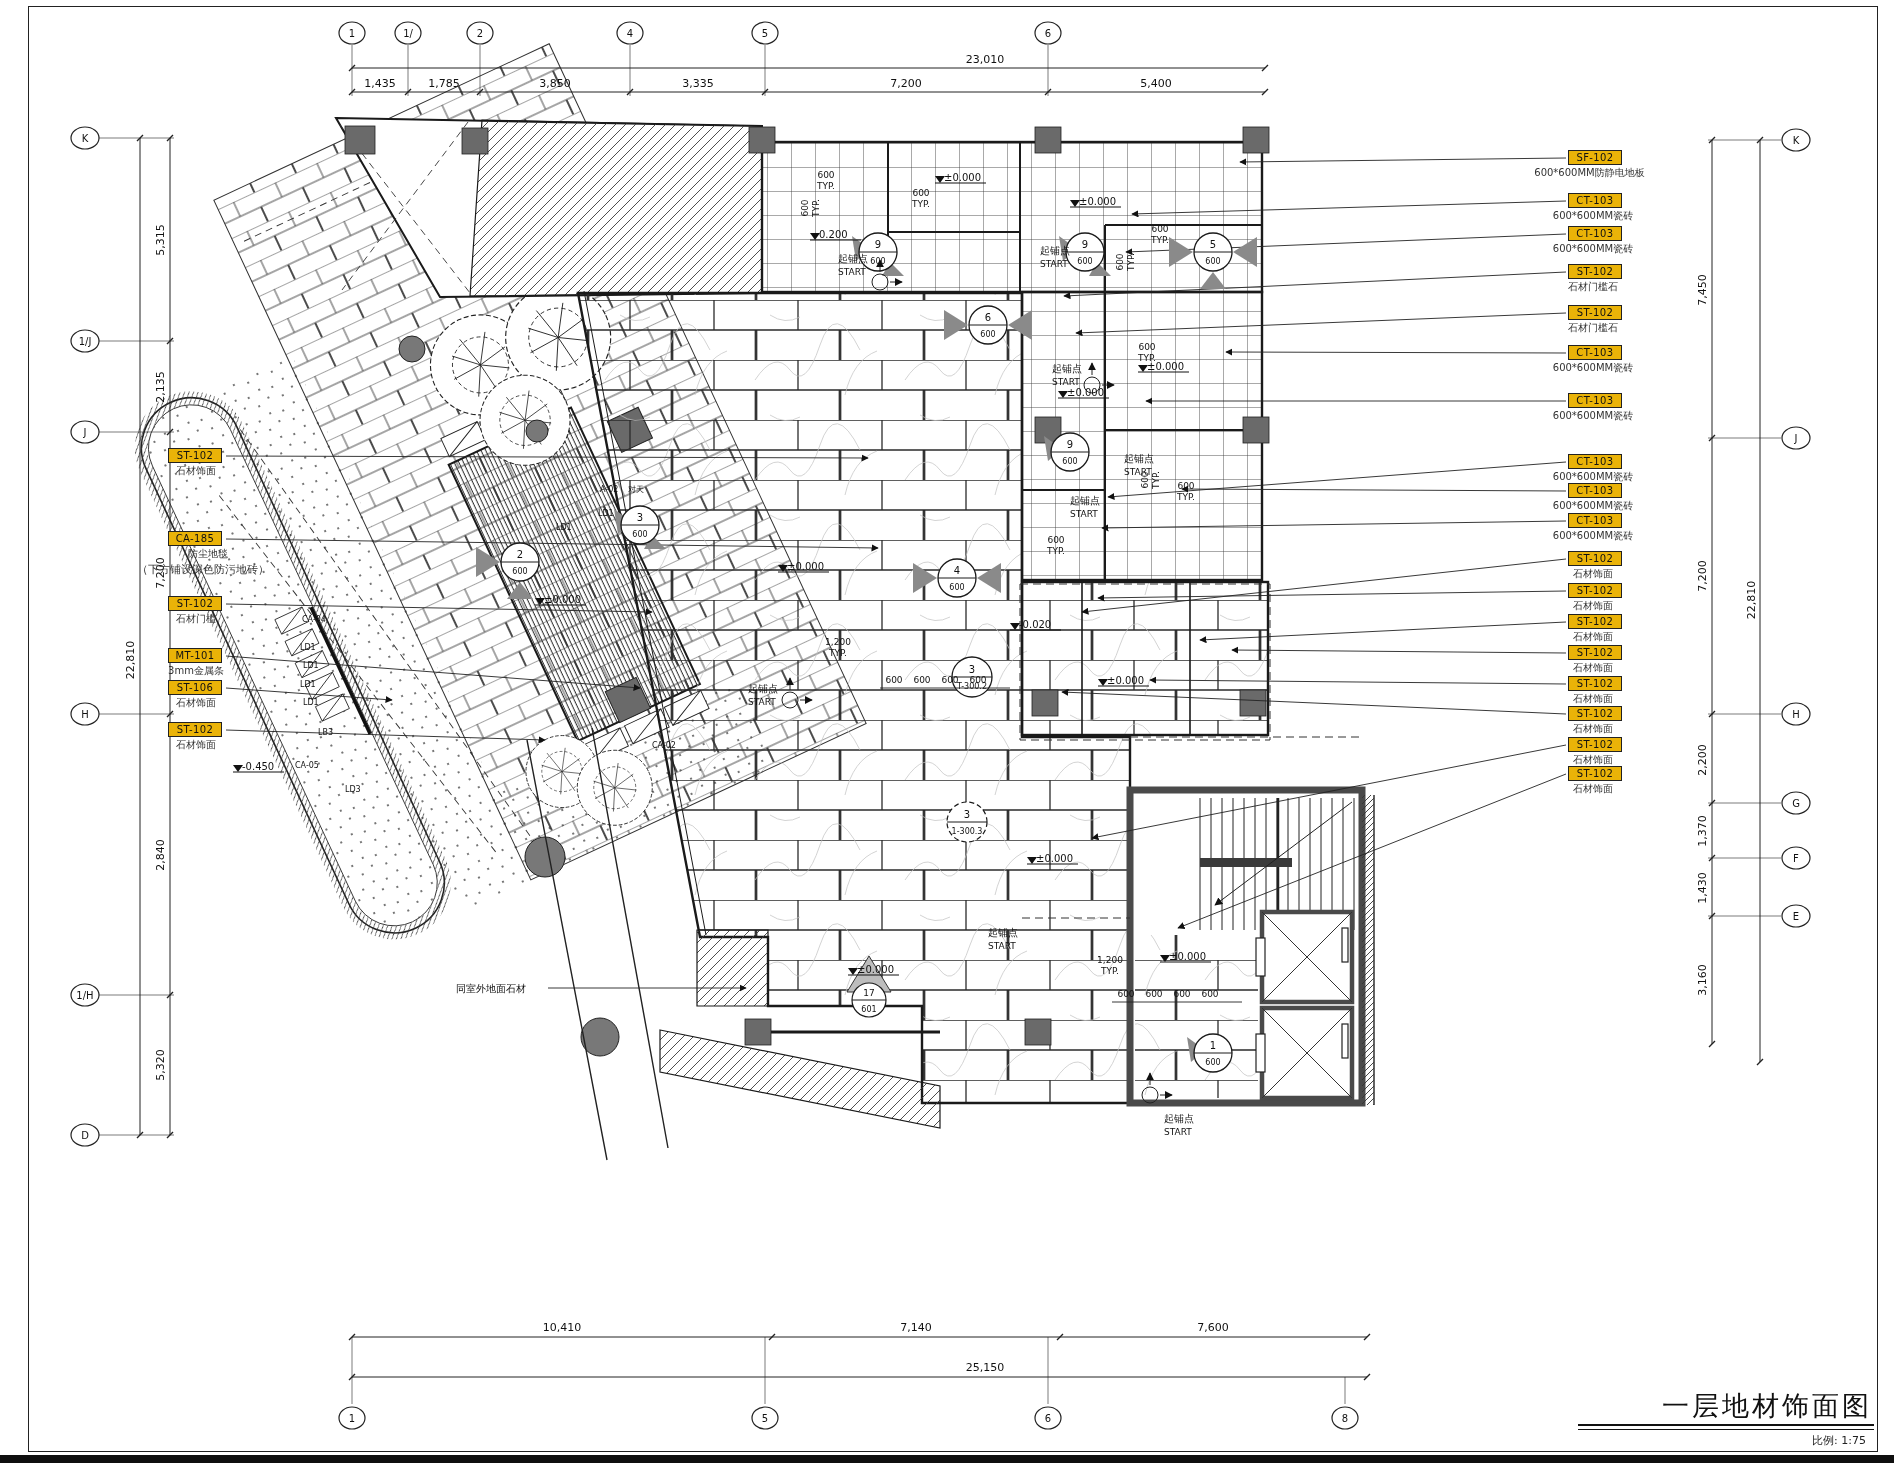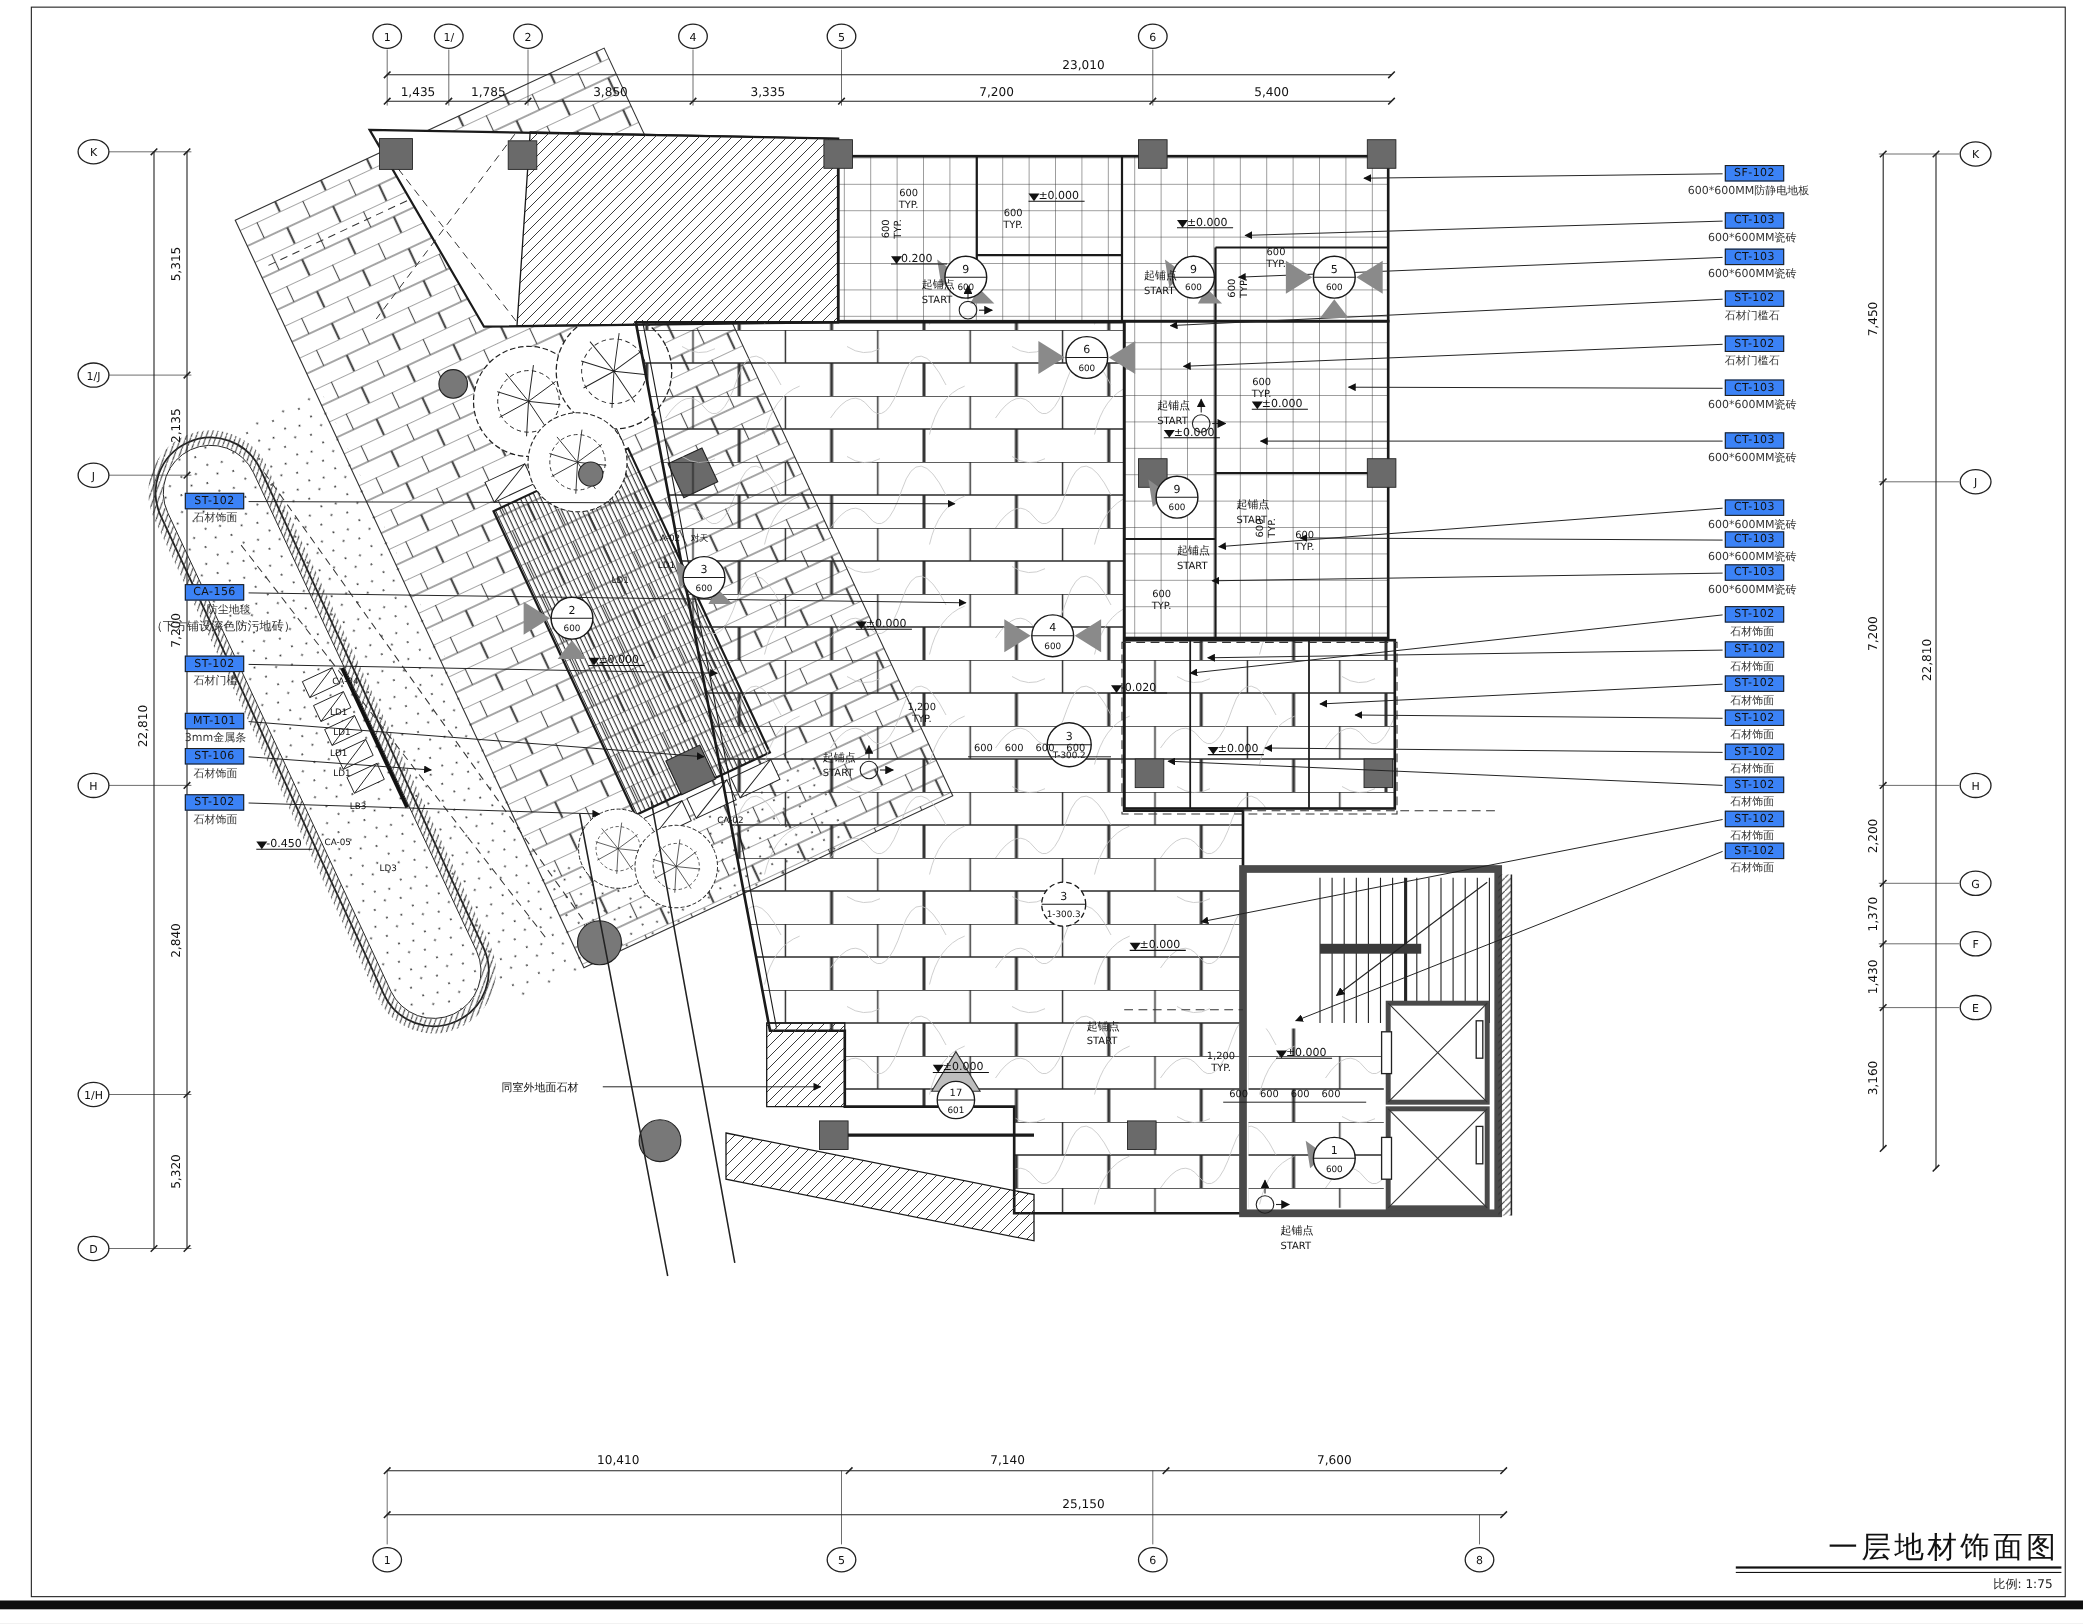--- a/index.html
+++ b/index.html
@@ -2,21 +2,21 @@
 <html><head>
 <meta charset="utf-8">
 <style>
   html,body{margin:0;padding:0;background:#e8e8e8;}
   #sheet{position:relative;width:1894px;height:1476px;background:#ffffff;overflow:hidden;
          font-family:"DejaVu Sans","Liberation Sans",sans-serif;}
   #plan{position:absolute;left:0;top:0;}
   text{font-family:"DejaVu Sans","Liberation Sans",sans-serif;fill:#111;}
   .t8{font-size:8px}.t9{font-size:9px}.t10{font-size:10px}.t11{font-size:11px}
   .cjk{font-size:10px}
-  .lbox{position:absolute;border:1.2px solid #222;background:#3b82f6;font-size:10px;
+  .lbox{position:absolute;border:1.2px solid #222;background:#eab308;font-size:10px;
         line-height:13px;padding:0 3px;letter-spacing:.4px;text-align:center;min-width:46px;color:#111;}
   .ldesc{position:absolute;font-size:10px;color:#333;white-space:nowrap;text-align:center;}
   .border-frame{position:absolute;left:28px;top:6px;width:1848px;height:1444px;
         border:1.5px solid #222;pointer-events:none;}
   .bottom-band{position:absolute;left:0;top:1455px;width:1894px;height:8px;background:#0f0f0f;}
   .title-main{position:absolute;left:1570px;top:1388px;width:302px;text-align:right;
         font-size:27px;letter-spacing:3px;color:#111;}
   .title-ul1{position:absolute;left:1578px;top:1424px;width:296px;height:0;border-top:2px solid #111;}
   .title-ul2{position:absolute;left:1578px;top:1429px;width:296px;height:0;border-top:1px solid #111;}
   .title-scale{position:absolute;left:1570px;top:1433px;width:296px;text-align:right;
@@ -671,21 +671,21 @@
 <div class="ldesc" style="left:1528px;top:692px;width:130px">石材饰面</div>
 <div class="lbox" style="left:1568px;top:706px">ST-102</div>
 <div class="ldesc" style="left:1528px;top:722px;width:130px">石材饰面</div>
 <div class="lbox" style="left:1568px;top:737px">ST-102</div>
 <div class="ldesc" style="left:1528px;top:753px;width:130px">石材饰面</div>
 <div class="lbox" style="left:1568px;top:766px">ST-102</div>
 <div class="ldesc" style="left:1528px;top:782px;width:130px">石材饰面</div>
 
 <div class="lbox" style="left:168px;top:448px">ST-102</div>
 <div class="ldesc" style="left:136px;top:464px;width:120px">石材饰面</div>
-<div class="lbox" style="left:168px;top:531px">CA-156</div>
+<div class="lbox" style="left:168px;top:531px">CA-185</div>
 <div class="ldesc" style="left:148px;top:547px;width:120px">防尘地毯</div>
 <div class="ldesc" style="left:108px;top:562px;width:190px;font-size:11px">（下方铺设深色防污地砖）</div>
 <div class="lbox" style="left:168px;top:596px">ST-102</div>
 <div class="ldesc" style="left:136px;top:612px;width:120px">石材门槛</div>
 <div class="lbox" style="left:168px;top:648px">MT-101</div>
 <div class="ldesc" style="left:136px;top:664px;width:120px">3mm金属条</div>
 <div class="lbox" style="left:168px;top:680px">ST-106</div>
 <div class="ldesc" style="left:136px;top:696px;width:120px">石材饰面</div>
 <div class="lbox" style="left:168px;top:722px">ST-102</div>
 <div class="ldesc" style="left:136px;top:738px;width:120px">石材饰面</div>

